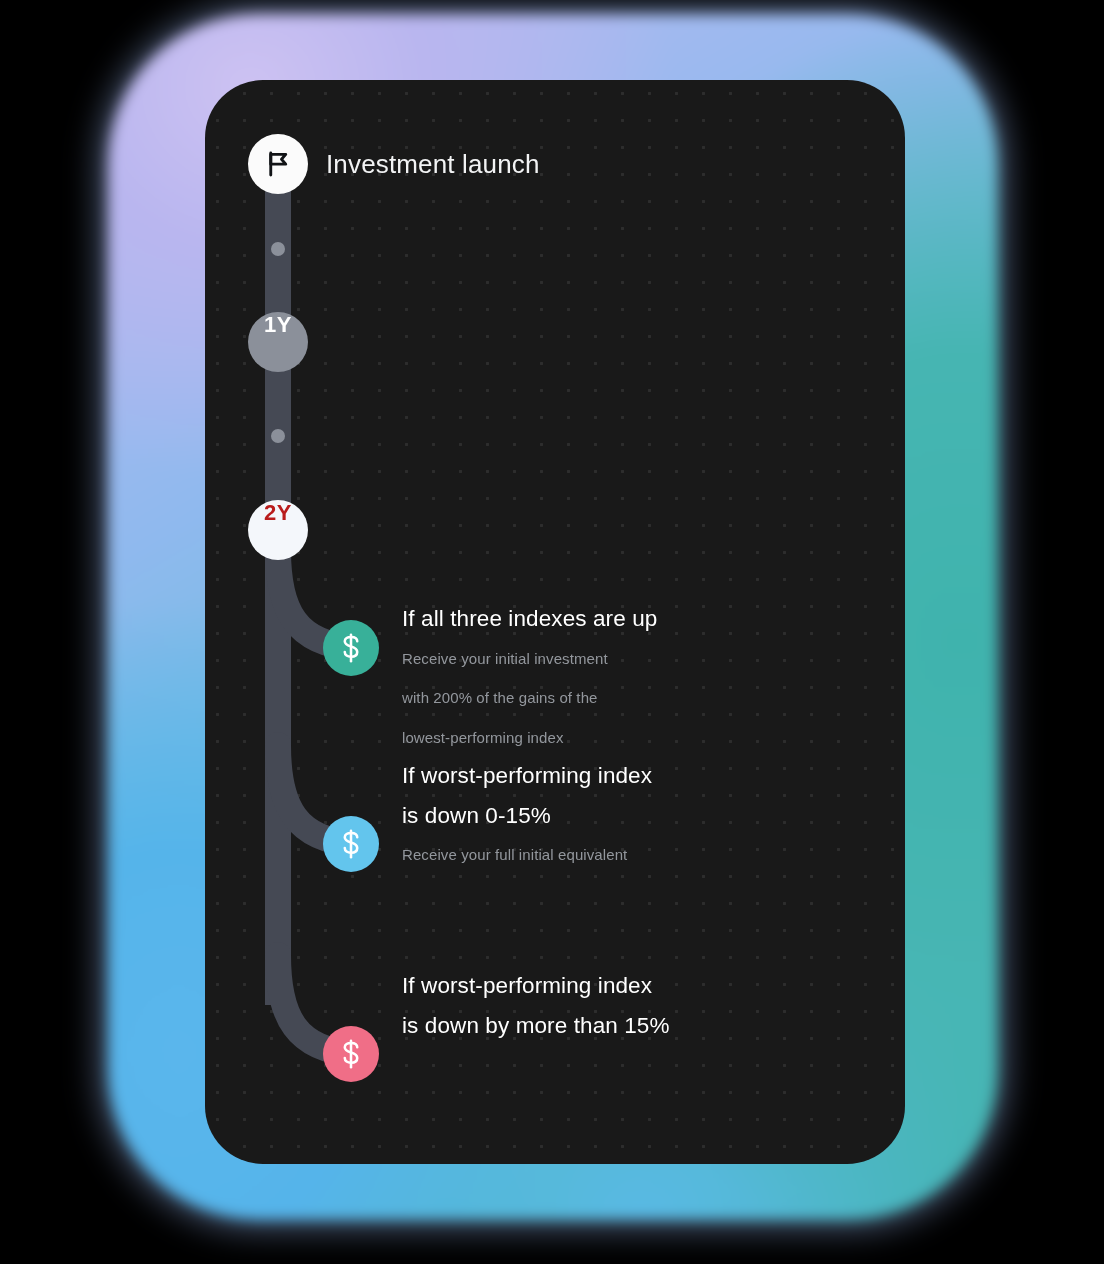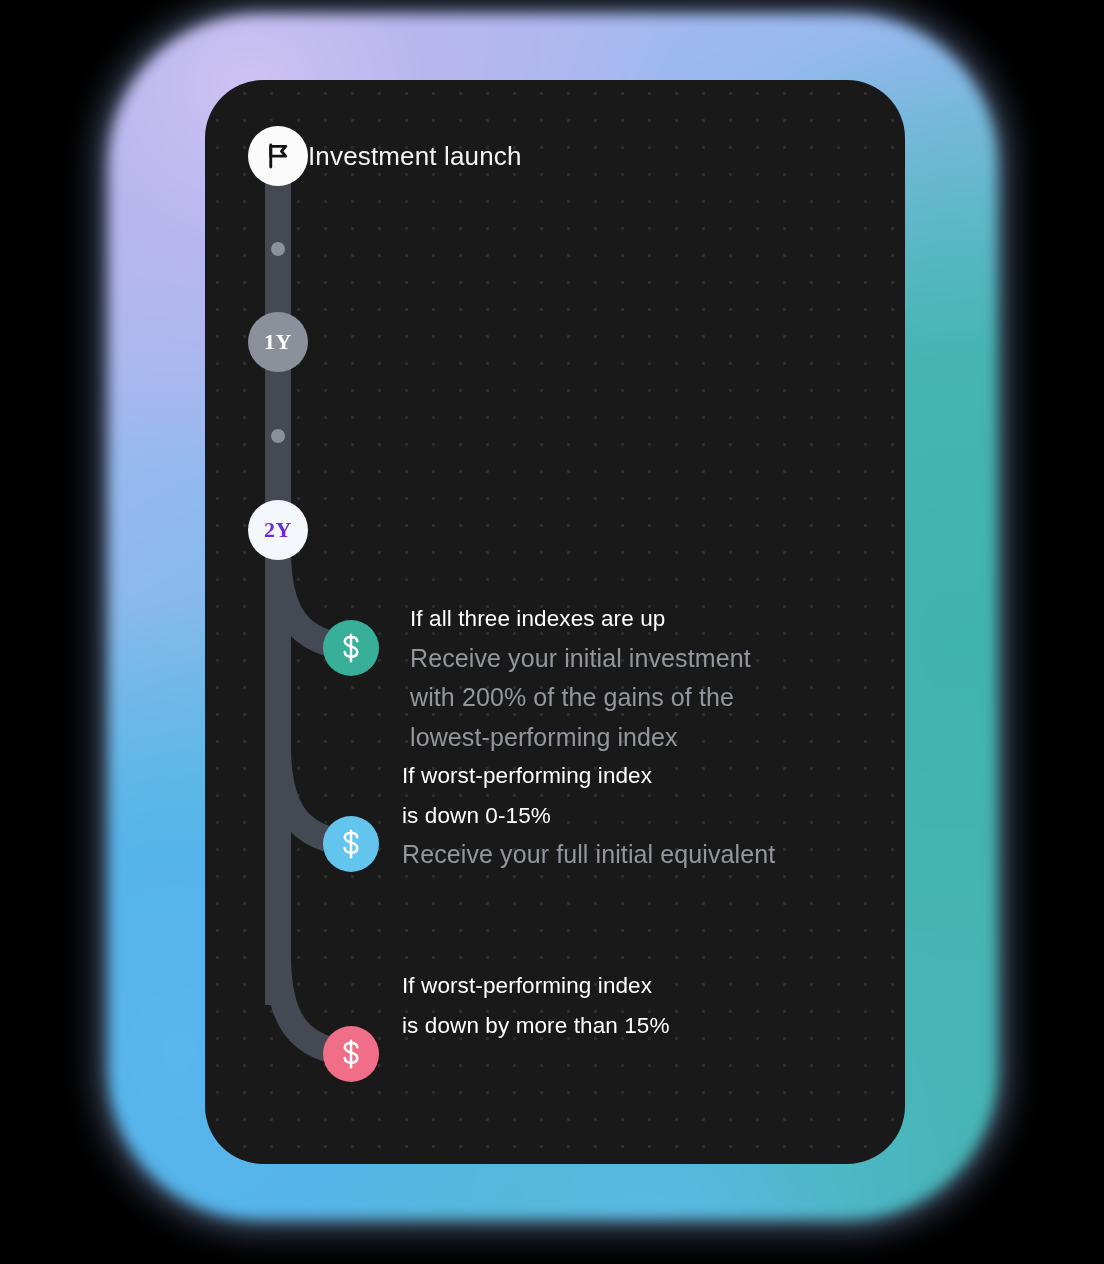--- a/index.html
+++ b/index.html
@@ -68,23 +68,24 @@
     left: 0; top: 0;
     width: 700px;
     height: 1084px;
     pointer-events: none;
   }
 
   
   .header {
     position: absolute;
     left: 43px;
-    top: 46px;
+    top: 54px;
     display: flex;
     align-items: center;
+    gap: 18px;
   }
   .flag-badge {
     width: 60px;
     height: 60px;
     border-radius: 50%;
     background: #fbfbfb;
     display: flex;
     align-items: center;
     justify-content: center;
     flex: none;
@@ -96,38 +97,37 @@
     white-space: nowrap;
   }
 
   
   .year-badge {
     position: absolute;
     width: 60px;
     height: 60px;
     border-radius: 50%;
     display: flex;
-    align-items: center;
+    align-items: flex-start;
     justify-content: center;
     font-size: 22px;
     font-weight: bold;
     letter-spacing: 0.5px;
-    font-family: Liberation Serif, serif;
   }
   .year-1y {
     left: 43px;
     top: 232px;
     background: #8b909a;
     color: #ffffff;
   }
   .year-2y {
     left: 43px;
     top: 420px;
     background: #f4f7fb;
-    color: #6d28d9;
+    color: #b91c1c;
   }
 
   
   .outcome {
     position: absolute;
     left: 118px;
   }
   .dollar-badge {
     position: absolute;
     left: 0;
@@ -146,21 +146,21 @@
   }
   .outcome-title {
     color: #ffffff;
     font-size: 22.5px;
     line-height: 39.5px;
     letter-spacing: 0.1px;
     white-space: pre-wrap;
   }
   .outcome-desc {
     color: #93979d;
-    font-size: 25px;
+    font-size: 15px;
     line-height: 39.5px;
     letter-spacing: 0.1px;
     white-space: pre-wrap;
   }
 </style>
 </head>
 <body>
 
 <div id="stage">
 
@@ -199,21 +199,21 @@
       <span>2Y</span>
     </div>
 
     <div class="outcome" style="top:540px;">
       <div class="dollar-badge" style="top:0px; background:#38b099;">
         <svg width="26" height="30" viewBox="0 0 20 26">
           <path d="M10 1.5 V24.5" stroke="#ffffff" stroke-width="2.2" stroke-linecap="round"></path>
           <path d="M15.4 7.2 C15.4 4.6 13.0 3.4 10.0 3.4 C7.0 3.4 4.6 4.6 4.6 7.2 C4.6 9.8 7.2 10.9 10.0 11.7 C12.8 12.5 15.4 13.6 15.4 16.5 C15.4 19.2 13.0 20.6 10.0 20.6 C7.0 20.6 4.6 19.2 4.6 16.5" stroke="#ffffff" stroke-width="2.2" fill="none" stroke-linecap="round"></path>
         </svg>
       </div>
-      <div class="outcome-text" style="top:-21px;margin-left:8px;">
+      <div class="outcome-text" style="top:-21px;">
         <div class="outcome-title">If all three indexes are up</div>
         <div class="outcome-desc">Receive your initial investment
 with 200% of the gains of the
 lowest-performing index</div>
       </div>
     </div>
 
     <div class="outcome" style="top:736px;">
       <div class="dollar-badge" style="top:0px; background:#63c5ed;">
         <svg width="26" height="30" viewBox="0 0 20 26">

